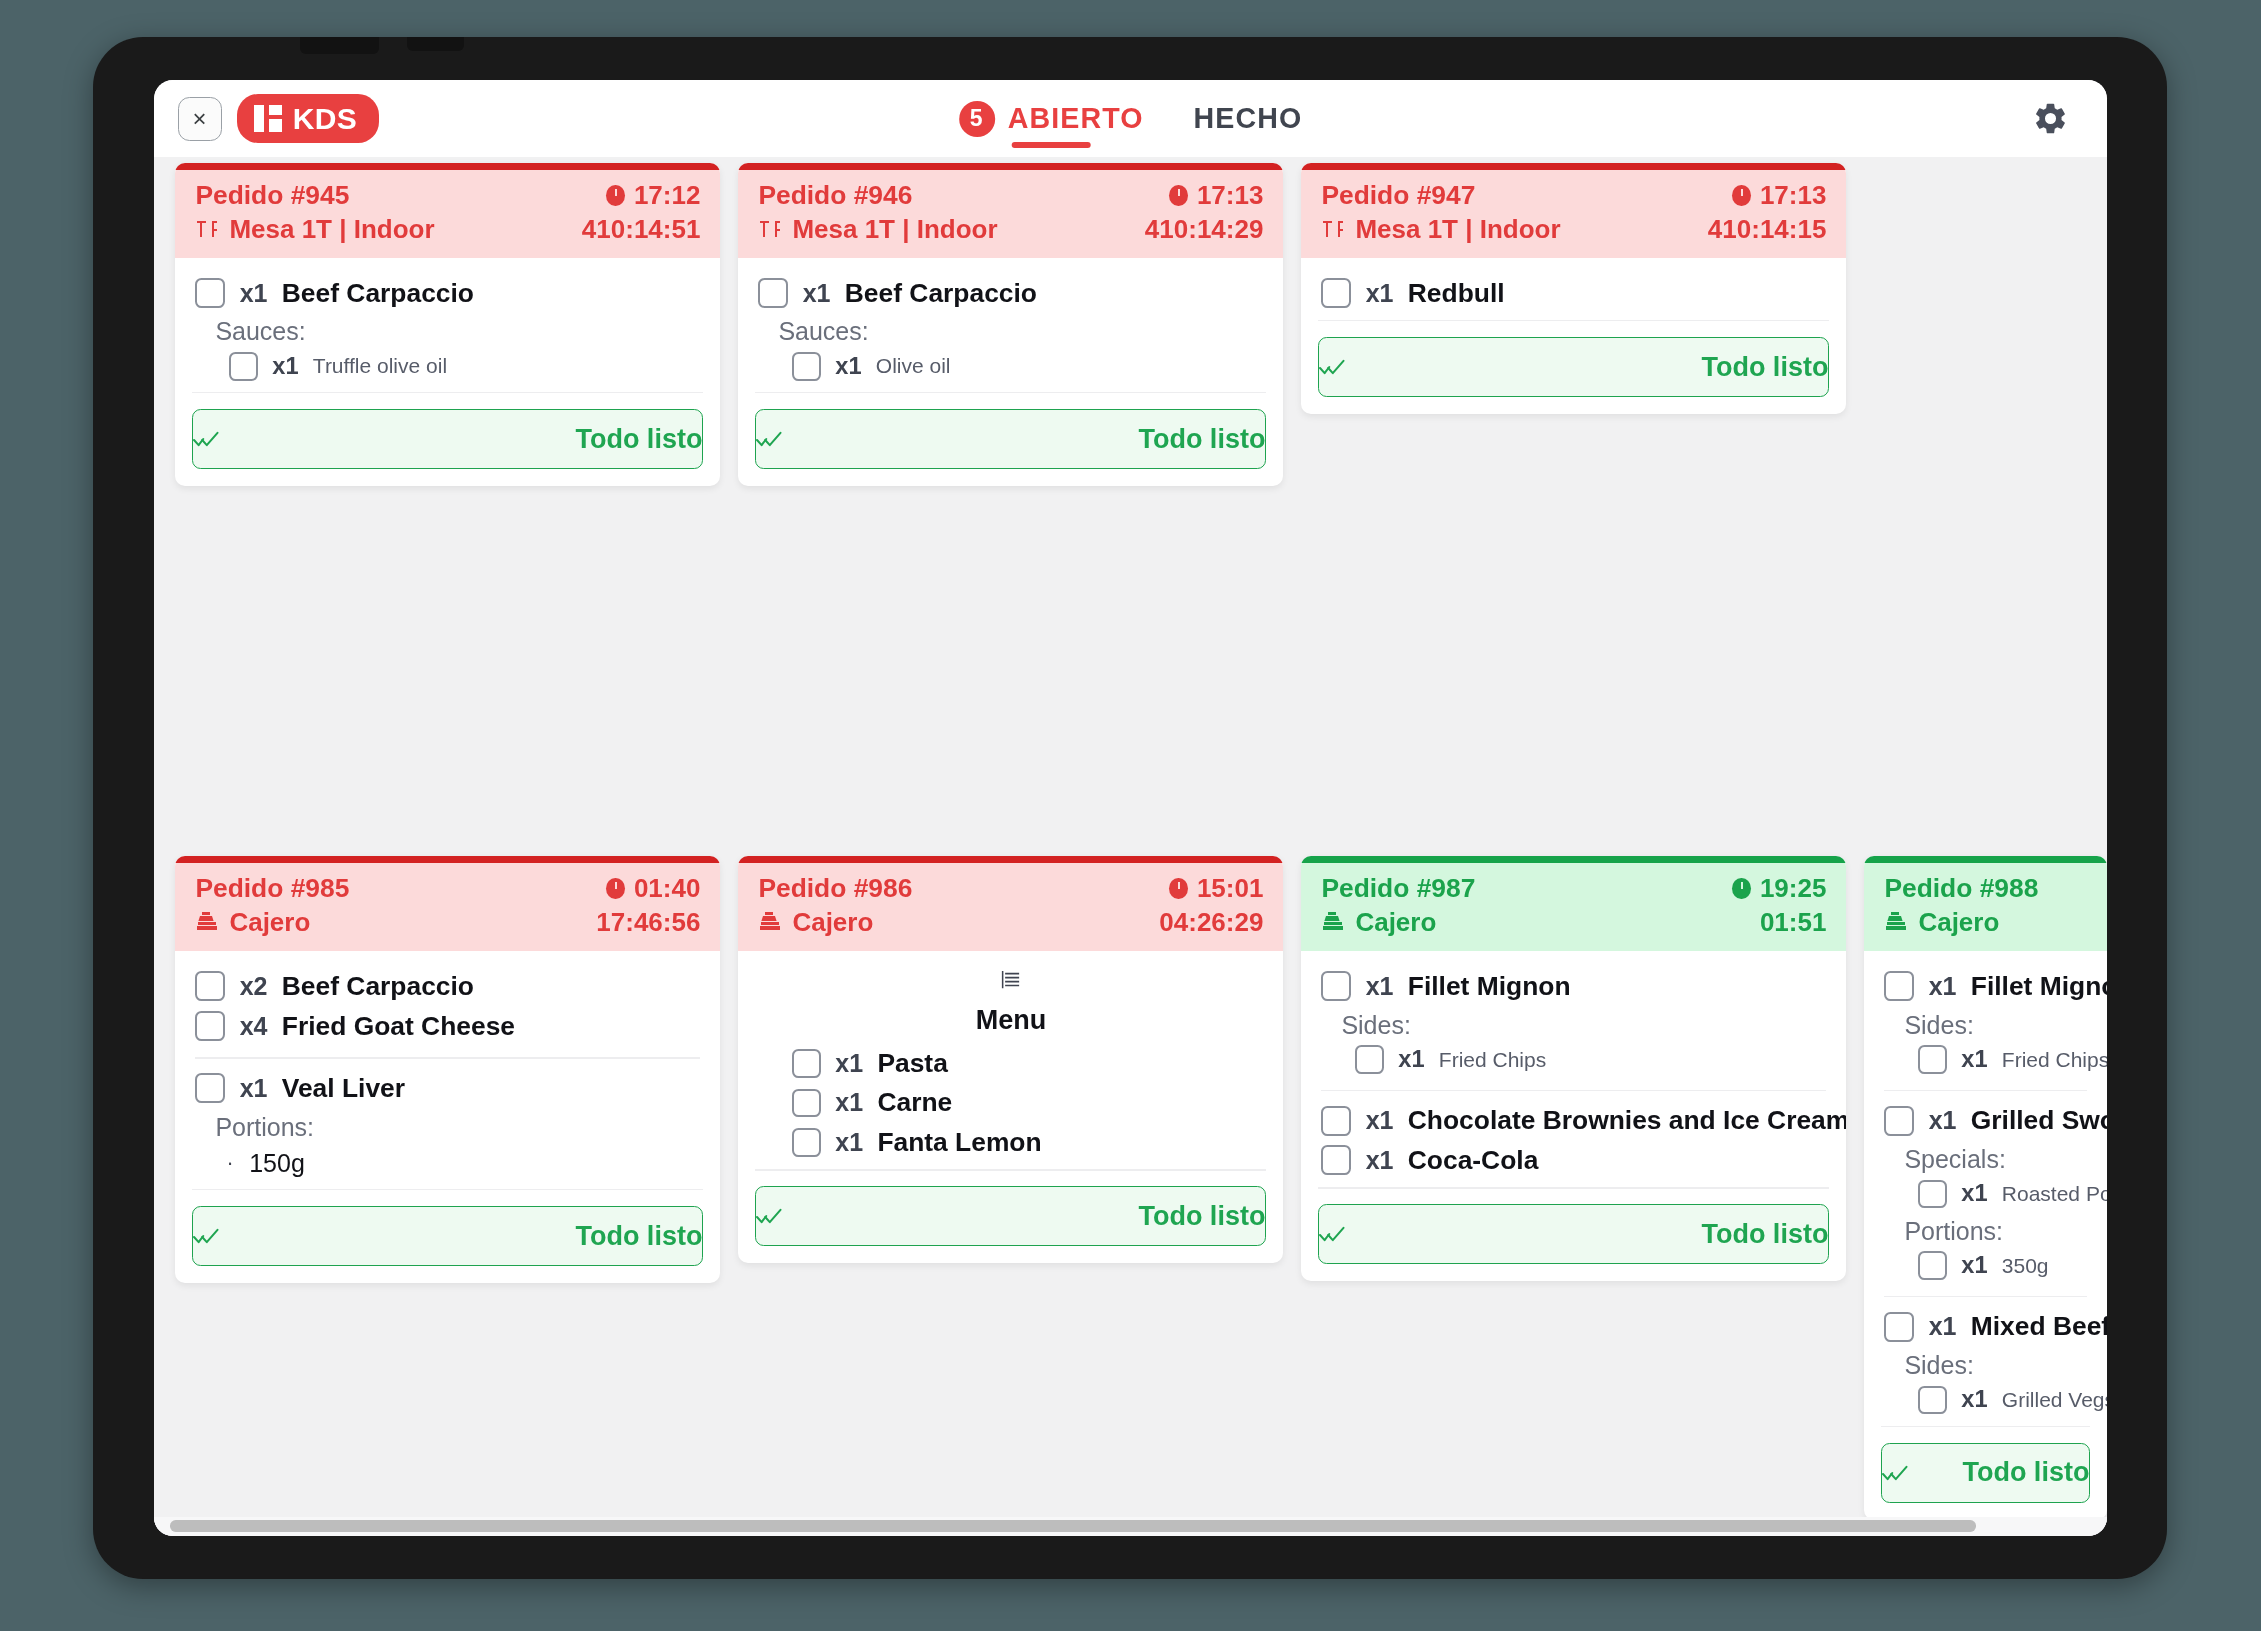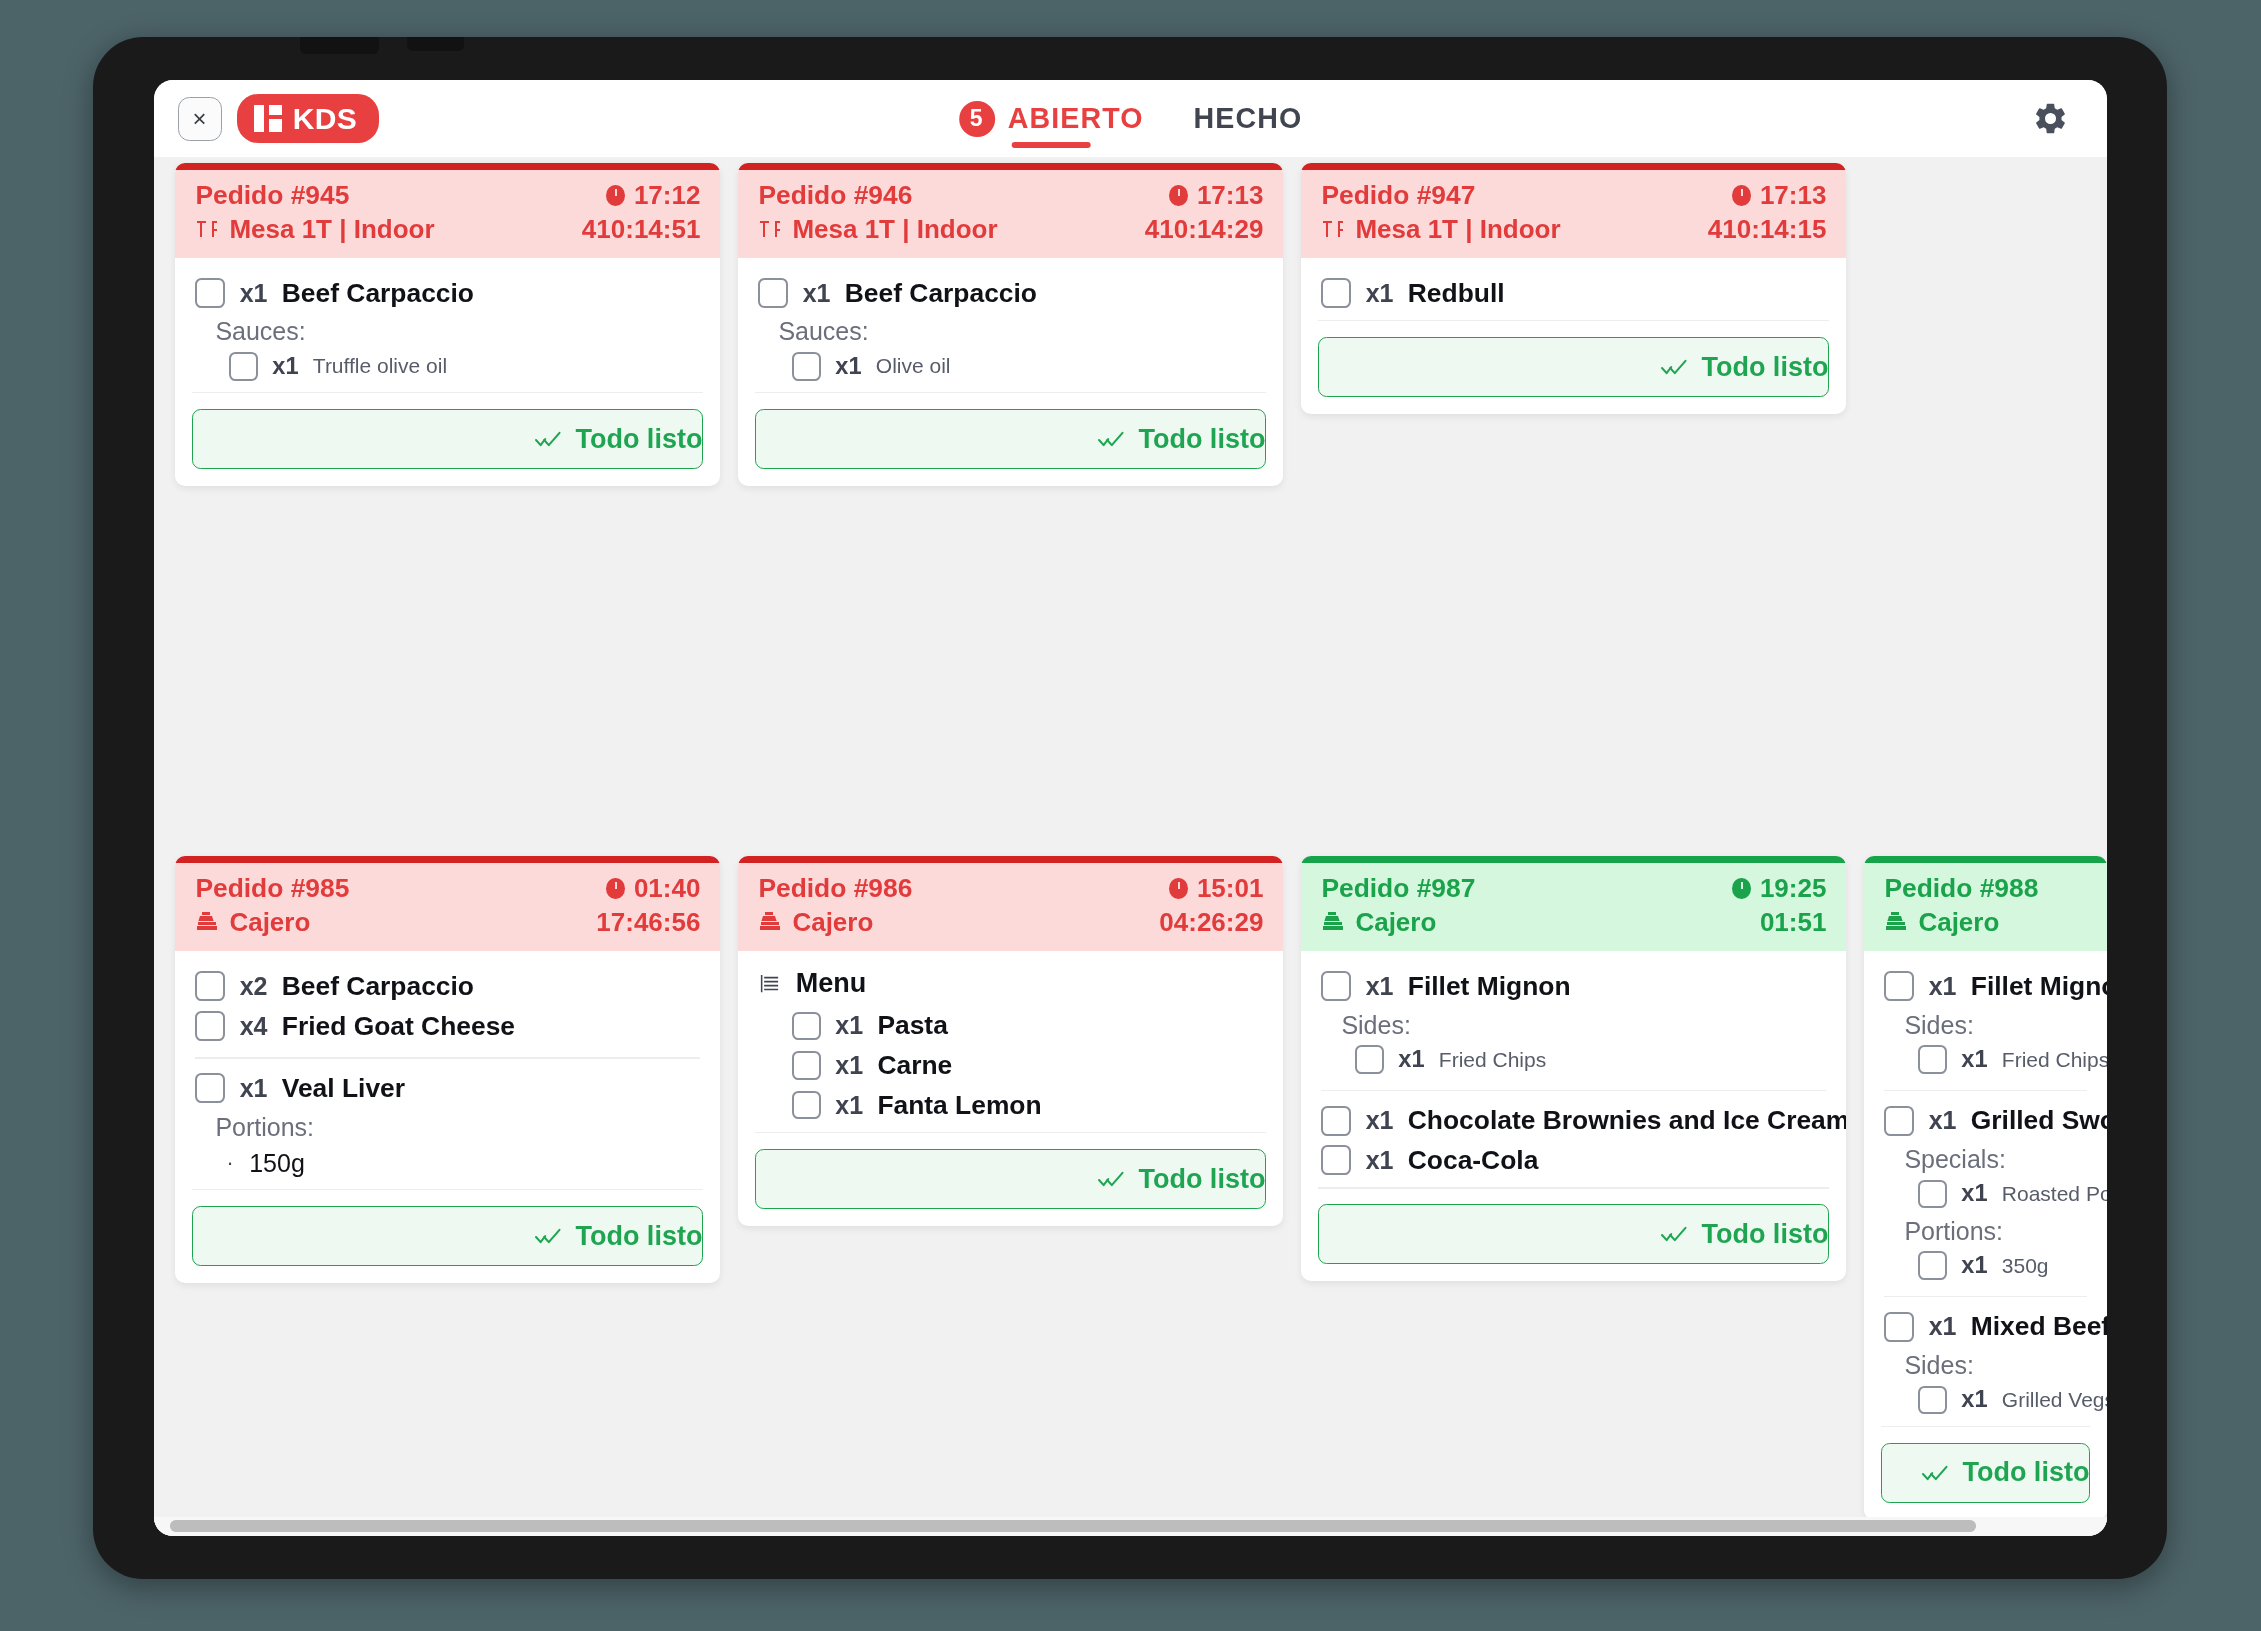--- a/index.html
+++ b/index.html
@@ -233,34 +233,35 @@
   }
   .portion-row .bullet { font-size: 21.4px; color: #3f4450; }
   .item-sep {
     height: 1.4px; background: #ededef;
     margin: 11.4px 0 10px 0;
   }
   .menu-head {
     display: flex; align-items: center; gap: 14.3px;
     font-size: 27px; font-weight: 700; color: #111217;
     padding: 1.4px 0 7.1px 0;
+    flex-direction: column;
   }
   .card-footer {
     padding: 0 17px 17px 17px;
     margin-top: auto;
   }
   .card-sep { height: 1.4px; background: #ededef; margin: 7.1px 17px 15.7px 17px; }
   .ready-btn {
     height: 60px;
     border: 1.4px solid #1ea34f;
     border-radius: 8.6px;
     background: #eefaf1;
     color: #1fa551;
     font-size: 27px; font-weight: 600;
-    display: flex; align-items: center; justify-content: flex-end; gap: 11.4px;
+    display: flex; align-items: center; justify-content: space-between; gap: 11.4px;
     cursor: pointer;
   }
   .dblcheck { display: inline-block; width: 28.6px; height: 20px; }
 
   
   #hscroll-track {
     position: absolute;
     left: 0; bottom: 0;
     width: 100%; height: 18.6px;
     background: #f7f7f8;

